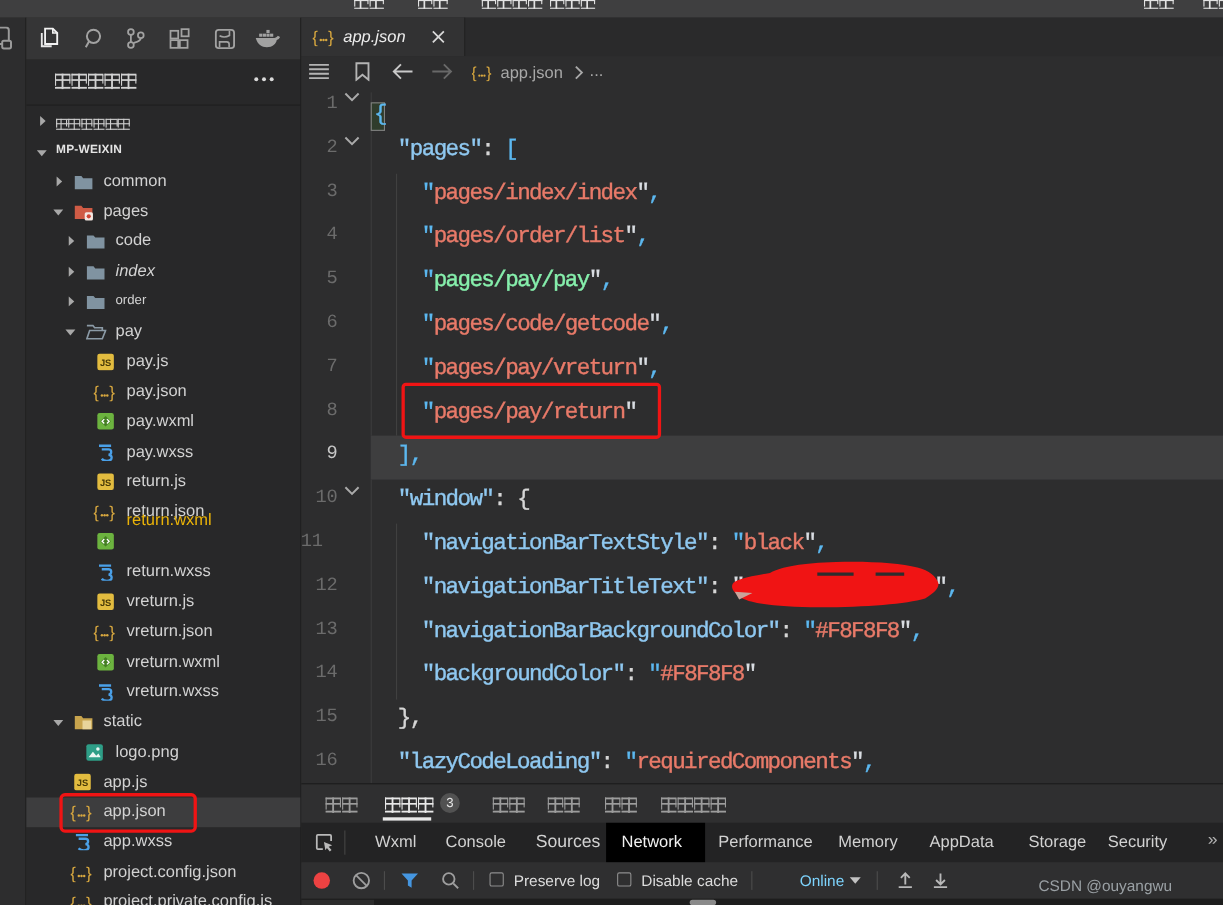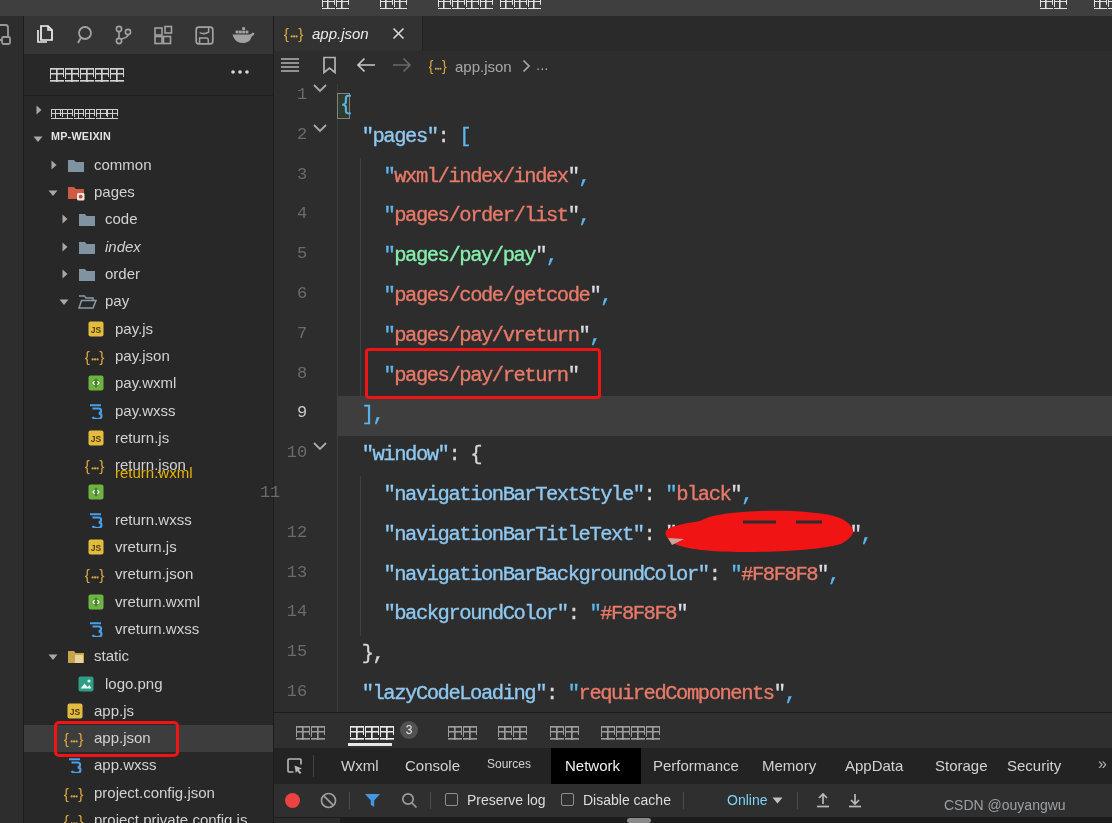--- a/index.html
+++ b/index.html
@@ -113,38 +113,38 @@
 <div class="abs" style="left:337px;top:396px;width:775px;height:40px;background:#3e3e3f;"></div>
 <div class="abs" style="left:337px;top:84px;width:1px;height:312px;background:#3c3c3c;"></div>
 <div class="abs" style="left:337px;top:436px;width:1px;height:276px;background:#3c3c3c;"></div>
 <div class="abs" style="left:360px;top:158px;width:1px;height:238px;background:#404040;"></div>
 <div class="abs" style="left:360px;top:476px;width:1px;height:160px;background:#404040;"></div>
 <div class="abs" style="left:336.5px;top:93px;width:13px;height:26px;background:#2f3c2c;border:1px solid #828282;box-sizing:border-box;"></div>
 <div class="abs mono" style="left:340.0px;top:92.0px;font-size:20.5px;letter-spacing:-1.46px;line-height:26px;white-space:pre;-webkit-text-stroke:0.35px;"><span style="color:#5cb8f0;">{</span></div>
 <div class="abs mono" style="left:260px;top:85.0px;width:47px;text-align:right;font-size:17px;letter-spacing:-0.1px;color:#6b6b6b;">1</div>
 <div class="abs mono" style="left:361.7px;top:123.80000000000001px;font-size:20.5px;letter-spacing:-1.46px;line-height:26px;white-space:pre;-webkit-text-stroke:0.35px;"><span style="color:#8fc8f0;">"pages"</span><span style="color:#d6d6d6;">: </span><span style="color:#5cb8f0;">[</span></div>
 <div class="abs mono" style="left:260px;top:124.80000000000001px;width:47px;text-align:right;font-size:17px;letter-spacing:-0.1px;color:#6b6b6b;">2</div>
-<div class="abs mono" style="left:383.4px;top:163.6px;font-size:20.5px;letter-spacing:-1.46px;line-height:26px;white-space:pre;-webkit-text-stroke:0.35px;"><span style="color:#5cb8f0;">"</span><span style="color:#e87a69;">wxml/index/index</span><span style="color:#d9dde2;">"</span><span style="color:#5cb8f0;">,</span></div>
+<div class="abs mono" style="left:383.4px;top:163.6px;font-size:20.5px;letter-spacing:-1.46px;line-height:26px;white-space:pre;-webkit-text-stroke:0.35px;"><span style="color:#5cb8f0;">"</span><span style="color:#e87a69;">pages/index/index</span><span style="color:#d9dde2;">"</span><span style="color:#5cb8f0;">,</span></div>
 <div class="abs mono" style="left:260px;top:164.6px;width:47px;text-align:right;font-size:17px;letter-spacing:-0.1px;color:#6b6b6b;">3</div>
 <div class="abs mono" style="left:383.4px;top:203.39999999999998px;font-size:20.5px;letter-spacing:-1.46px;line-height:26px;white-space:pre;-webkit-text-stroke:0.35px;"><span style="color:#5cb8f0;">"</span><span style="color:#e87a69;">pages/order/list</span><span style="color:#d9dde2;">"</span><span style="color:#5cb8f0;">,</span></div>
 <div class="abs mono" style="left:260px;top:204.39999999999998px;width:47px;text-align:right;font-size:17px;letter-spacing:-0.1px;color:#6b6b6b;">4</div>
 <div class="abs mono" style="left:383.4px;top:243.2px;font-size:20.5px;letter-spacing:-1.46px;line-height:26px;white-space:pre;-webkit-text-stroke:0.35px;"><span style="color:#5cb8f0;">"</span><span style="color:#86efac;">pages/pay/pay</span><span style="color:#d9dde2;">"</span><span style="color:#5cb8f0;">,</span></div>
 <div class="abs mono" style="left:260px;top:244.2px;width:47px;text-align:right;font-size:17px;letter-spacing:-0.1px;color:#6b6b6b;">5</div>
 <div class="abs mono" style="left:383.4px;top:283.0px;font-size:20.5px;letter-spacing:-1.46px;line-height:26px;white-space:pre;-webkit-text-stroke:0.35px;"><span style="color:#5cb8f0;">"</span><span style="color:#e87a69;">pages/code/getcode</span><span style="color:#d9dde2;">"</span><span style="color:#5cb8f0;">,</span></div>
 <div class="abs mono" style="left:260px;top:284.0px;width:47px;text-align:right;font-size:17px;letter-spacing:-0.1px;color:#6b6b6b;">6</div>
 <div class="abs mono" style="left:383.4px;top:322.79999999999995px;font-size:20.5px;letter-spacing:-1.46px;line-height:26px;white-space:pre;-webkit-text-stroke:0.35px;"><span style="color:#5cb8f0;">"</span><span style="color:#e87a69;">pages/pay/vreturn</span><span style="color:#d9dde2;">"</span><span style="color:#5cb8f0;">,</span></div>
 <div class="abs mono" style="left:260px;top:323.79999999999995px;width:47px;text-align:right;font-size:17px;letter-spacing:-0.1px;color:#6b6b6b;">7</div>
 <div class="abs mono" style="left:383.4px;top:362.59999999999997px;font-size:20.5px;letter-spacing:-1.46px;line-height:26px;white-space:pre;-webkit-text-stroke:0.35px;"><span style="color:#5cb8f0;">"</span><span style="color:#e87a69;">pages/pay/return</span><span style="color:#d9dde2;">"</span></div>
 <div class="abs mono" style="left:260px;top:363.59999999999997px;width:47px;text-align:right;font-size:17px;letter-spacing:-0.1px;color:#6b6b6b;">8</div>
 <div class="abs mono" style="left:361.7px;top:402.4px;font-size:20.5px;letter-spacing:-1.46px;line-height:26px;white-space:pre;-webkit-text-stroke:0.35px;"><span style="color:#5cb8f0;">],</span></div>
 <div class="abs mono" style="left:260px;top:403.4px;width:47px;text-align:right;font-size:17px;letter-spacing:-0.1px;color:#c8c8c8;">9</div>
 <div class="abs mono" style="left:361.7px;top:442.2px;font-size:20.5px;letter-spacing:-1.46px;line-height:26px;white-space:pre;-webkit-text-stroke:0.35px;"><span style="color:#8fc8f0;">"window"</span><span style="color:#d6d6d6;">: </span><span style="color:#d6d6d6;">{</span></div>
 <div class="abs mono" style="left:260px;top:443.2px;width:47px;text-align:right;font-size:17px;letter-spacing:-0.1px;color:#6b6b6b;">10</div>
 <div class="abs mono" style="left:383.4px;top:482.0px;font-size:20.5px;letter-spacing:-1.46px;line-height:26px;white-space:pre;-webkit-text-stroke:0.35px;"><span style="color:#8fc8f0;">"navigationBarTextStyle"</span><span style="color:#d6d6d6;">: </span><span style="color:#5cb8f0;">"</span><span style="color:#e87a69;">black</span><span style="color:#d9dde2;">"</span><span style="color:#5cb8f0;">,</span></div>
-<div class="abs mono" style="left:260px;top:483.0px;width:47px;text-align:left;font-size:17px;letter-spacing:-0.1px;color:#6b6b6b;">11</div>
+<div class="abs mono" style="left:260px;top:483.0px;width:47px;text-align:center;font-size:17px;letter-spacing:-0.1px;color:#6b6b6b;">11</div>
 <div class="abs mono" style="left:383.4px;top:521.8px;font-size:20.5px;letter-spacing:-1.46px;line-height:26px;white-space:pre;-webkit-text-stroke:0.35px;"><span style="color:#8fc8f0;">"navigationBarTitleText"</span><span style="color:#d6d6d6;">: </span><span style="color:#d9dde2;">"</span><span style="color:#d6d6d6;">&nbsp;&nbsp;&nbsp;&nbsp;&nbsp;&nbsp;&nbsp;&nbsp;&nbsp;&nbsp;&nbsp;&nbsp;&nbsp;&nbsp;&nbsp;&nbsp;</span><span style="color:#d9dde2;">"</span><span style="color:#5cb8f0;">,</span></div>
 <div class="abs mono" style="left:260px;top:522.8px;width:47px;text-align:right;font-size:17px;letter-spacing:-0.1px;color:#6b6b6b;">12</div>
 <div class="abs mono" style="left:383.4px;top:561.5999999999999px;font-size:20.5px;letter-spacing:-1.46px;line-height:26px;white-space:pre;-webkit-text-stroke:0.35px;"><span style="color:#8fc8f0;">"navigationBarBackgroundColor"</span><span style="color:#d6d6d6;">: </span><span style="color:#5cb8f0;">"</span><span style="color:#e87a69;">#F8F8F8</span><span style="color:#d9dde2;">"</span><span style="color:#5cb8f0;">,</span></div>
 <div class="abs mono" style="left:260px;top:562.5999999999999px;width:47px;text-align:right;font-size:17px;letter-spacing:-0.1px;color:#6b6b6b;">13</div>
 <div class="abs mono" style="left:383.4px;top:601.4px;font-size:20.5px;letter-spacing:-1.46px;line-height:26px;white-space:pre;-webkit-text-stroke:0.35px;"><span style="color:#8fc8f0;">"backgroundColor"</span><span style="color:#d6d6d6;">: </span><span style="color:#5cb8f0;">"</span><span style="color:#e87a69;">#F8F8F8</span><span style="color:#d9dde2;">"</span></div>
 <div class="abs mono" style="left:260px;top:602.4px;width:47px;text-align:right;font-size:17px;letter-spacing:-0.1px;color:#6b6b6b;">14</div>
 <div class="abs mono" style="left:361.7px;top:641.1999999999999px;font-size:20.5px;letter-spacing:-1.46px;line-height:26px;white-space:pre;-webkit-text-stroke:0.35px;"><span style="color:#d6d6d6;">},</span></div>
 <div class="abs mono" style="left:260px;top:642.1999999999999px;width:47px;text-align:right;font-size:17px;letter-spacing:-0.1px;color:#6b6b6b;">15</div>
 <div class="abs mono" style="left:361.7px;top:681.0px;font-size:20.5px;letter-spacing:-1.46px;line-height:26px;white-space:pre;-webkit-text-stroke:0.35px;"><span style="color:#8fc8f0;">"lazyCodeLoading"</span><span style="color:#d6d6d6;">: </span><span style="color:#5cb8f0;">"</span><span style="color:#e87a69;">requiredComponents</span><span style="color:#d9dde2;">"</span><span style="color:#5cb8f0;">,</span></div>
 <div class="abs mono" style="left:260px;top:682.0px;width:47px;text-align:right;font-size:17px;letter-spacing:-0.1px;color:#6b6b6b;">16</div>
@@ -207,21 +207,21 @@
 <svg class="abs" style="left:78px;top:239.75px;" width="18" height="15" viewBox="0 0 18 15">
     <path d="M1 2h6l1.6 2H17v10H1z" fill="#8093a1"></path>
   </svg>
 <span class="abs" style="left:105px;top:237.75px;font-size:15px;color:#d2d2d2;font-style:italic;">index</span>
 <svg class="abs" style="left:61px;top:269.04999999999995px;" width="8" height="10" viewBox="0 0 8 10">
     <path d="M1.5 0.5l5 4.5-5 4.5z" fill="#a8a8a8"></path>
   </svg>
 <svg class="abs" style="left:78px;top:267.04999999999995px;" width="18" height="15" viewBox="0 0 18 15">
     <path d="M1 2h6l1.6 2H17v10H1z" fill="#8093a1"></path>
   </svg>
-<span class="abs" style="left:105px;top:265.04999999999995px;font-size:15px;color:#d2d2d2;">order</span>
+<span class="abs" style="left:105px;top:265.04999999999995px;font-size:12px;color:#d2d2d2;">order</span>
 <svg class="abs" style="left:59px;top:298.34999999999997px;" width="10" height="8" viewBox="0 0 10 8">
     <path d="M0.5 1.5h9L5 7z" fill="#a8a8a8"></path>
   </svg>
 <svg class="abs" style="left:78px;top:294.34999999999997px;" width="19" height="15" viewBox="0 0 19 15">
     <path d="M1 2h5.5l1.5 2H15v2.5" fill="none" stroke="#8b9aa6" stroke-width="1.5"></path>
     <path d="M3.5 6.5H18L15 14H1z" fill="none" stroke="#8b9aa6" stroke-width="1.5"></path>
   </svg>
 <span class="abs" style="left:105px;top:292.34999999999997px;font-size:15px;color:#d2d2d2;">pay</span>
 <svg class="abs" style="left:88px;top:320.65px;" width="16" height="16" viewBox="0 0 16 16">
     <rect x="0.5" y="0.5" width="15" height="15" rx="2" fill="#e3bc3f"></rect>
@@ -354,21 +354,21 @@
 <div class="abs" style="left:274px;top:748px;width:838px;height:36px;background:#232324;"></div>
 <svg class="abs" style="left:286px;top:757px;" width="18" height="18" viewBox="0 0 18 18">
 <path d="M15 7.5V3a1 1 0 00-1-1H3a1 1 0 00-1 1v11a1 1 0 001 1h4.5" fill="none" stroke="#b9b9b9" stroke-width="1.6"></path>
 <path d="M8.5 8.5l7.5 3-3.2 1.2 2.6 3-1.6 1.3-2.6-3L9.8 16z" fill="#b9b9b9"></path>
   </svg>
 <div class="abs" style="left:313px;top:755px;width:1px;height:22px;background:#454545;"></div>
 <div class="abs" style="left:551px;top:748px;width:90px;height:36px;background:#000;"></div>
 <span class="abs" style="left:565px;top:757px;font-size:15px;color:#f2f2f2;">Network</span>
 <span class="abs" style="left:341px;top:757px;font-size:15px;color:#d2d2d2;">Wxml</span>
 <span class="abs" style="left:405px;top:757px;font-size:15px;color:#d2d2d2;">Console</span>
-<span class="abs" style="left:487px;top:757px;font-size:12px;color:#d2d2d2;">Sources</span>
+<span class="abs" style="left:487px;top:757px;font-size:16px;color:#d2d2d2;">Sources</span>
 <span class="abs" style="left:653px;top:757px;font-size:15px;color:#d2d2d2;">Performance</span>
 <span class="abs" style="left:762px;top:757px;font-size:15px;color:#d2d2d2;">Memory</span>
 <span class="abs" style="left:845px;top:757px;font-size:15px;color:#d2d2d2;">AppData</span>
 <span class="abs" style="left:935px;top:757px;font-size:15px;color:#d2d2d2;">Storage</span>
 <span class="abs" style="left:1007px;top:757px;font-size:15px;color:#d2d2d2;">Security</span>
 <span class="abs" style="left:1098px;top:755px;font-size:16px;color:#b0b0b0;">»</span>
 <div class="abs" style="left:274px;top:784px;width:838px;height:33px;background:#2f2f30;"></div>
 <div class="abs" style="left:285px;top:793px;width:15px;height:15px;border-radius:8px;background:#ed4242;"></div>
 <svg class="abs" style="left:320px;top:792px;" width="17" height="17" viewBox="0 0 17 17">
 <circle cx="8.5" cy="8.5" r="7" fill="none" stroke="#9e9e9e" stroke-width="1.7"></circle>

